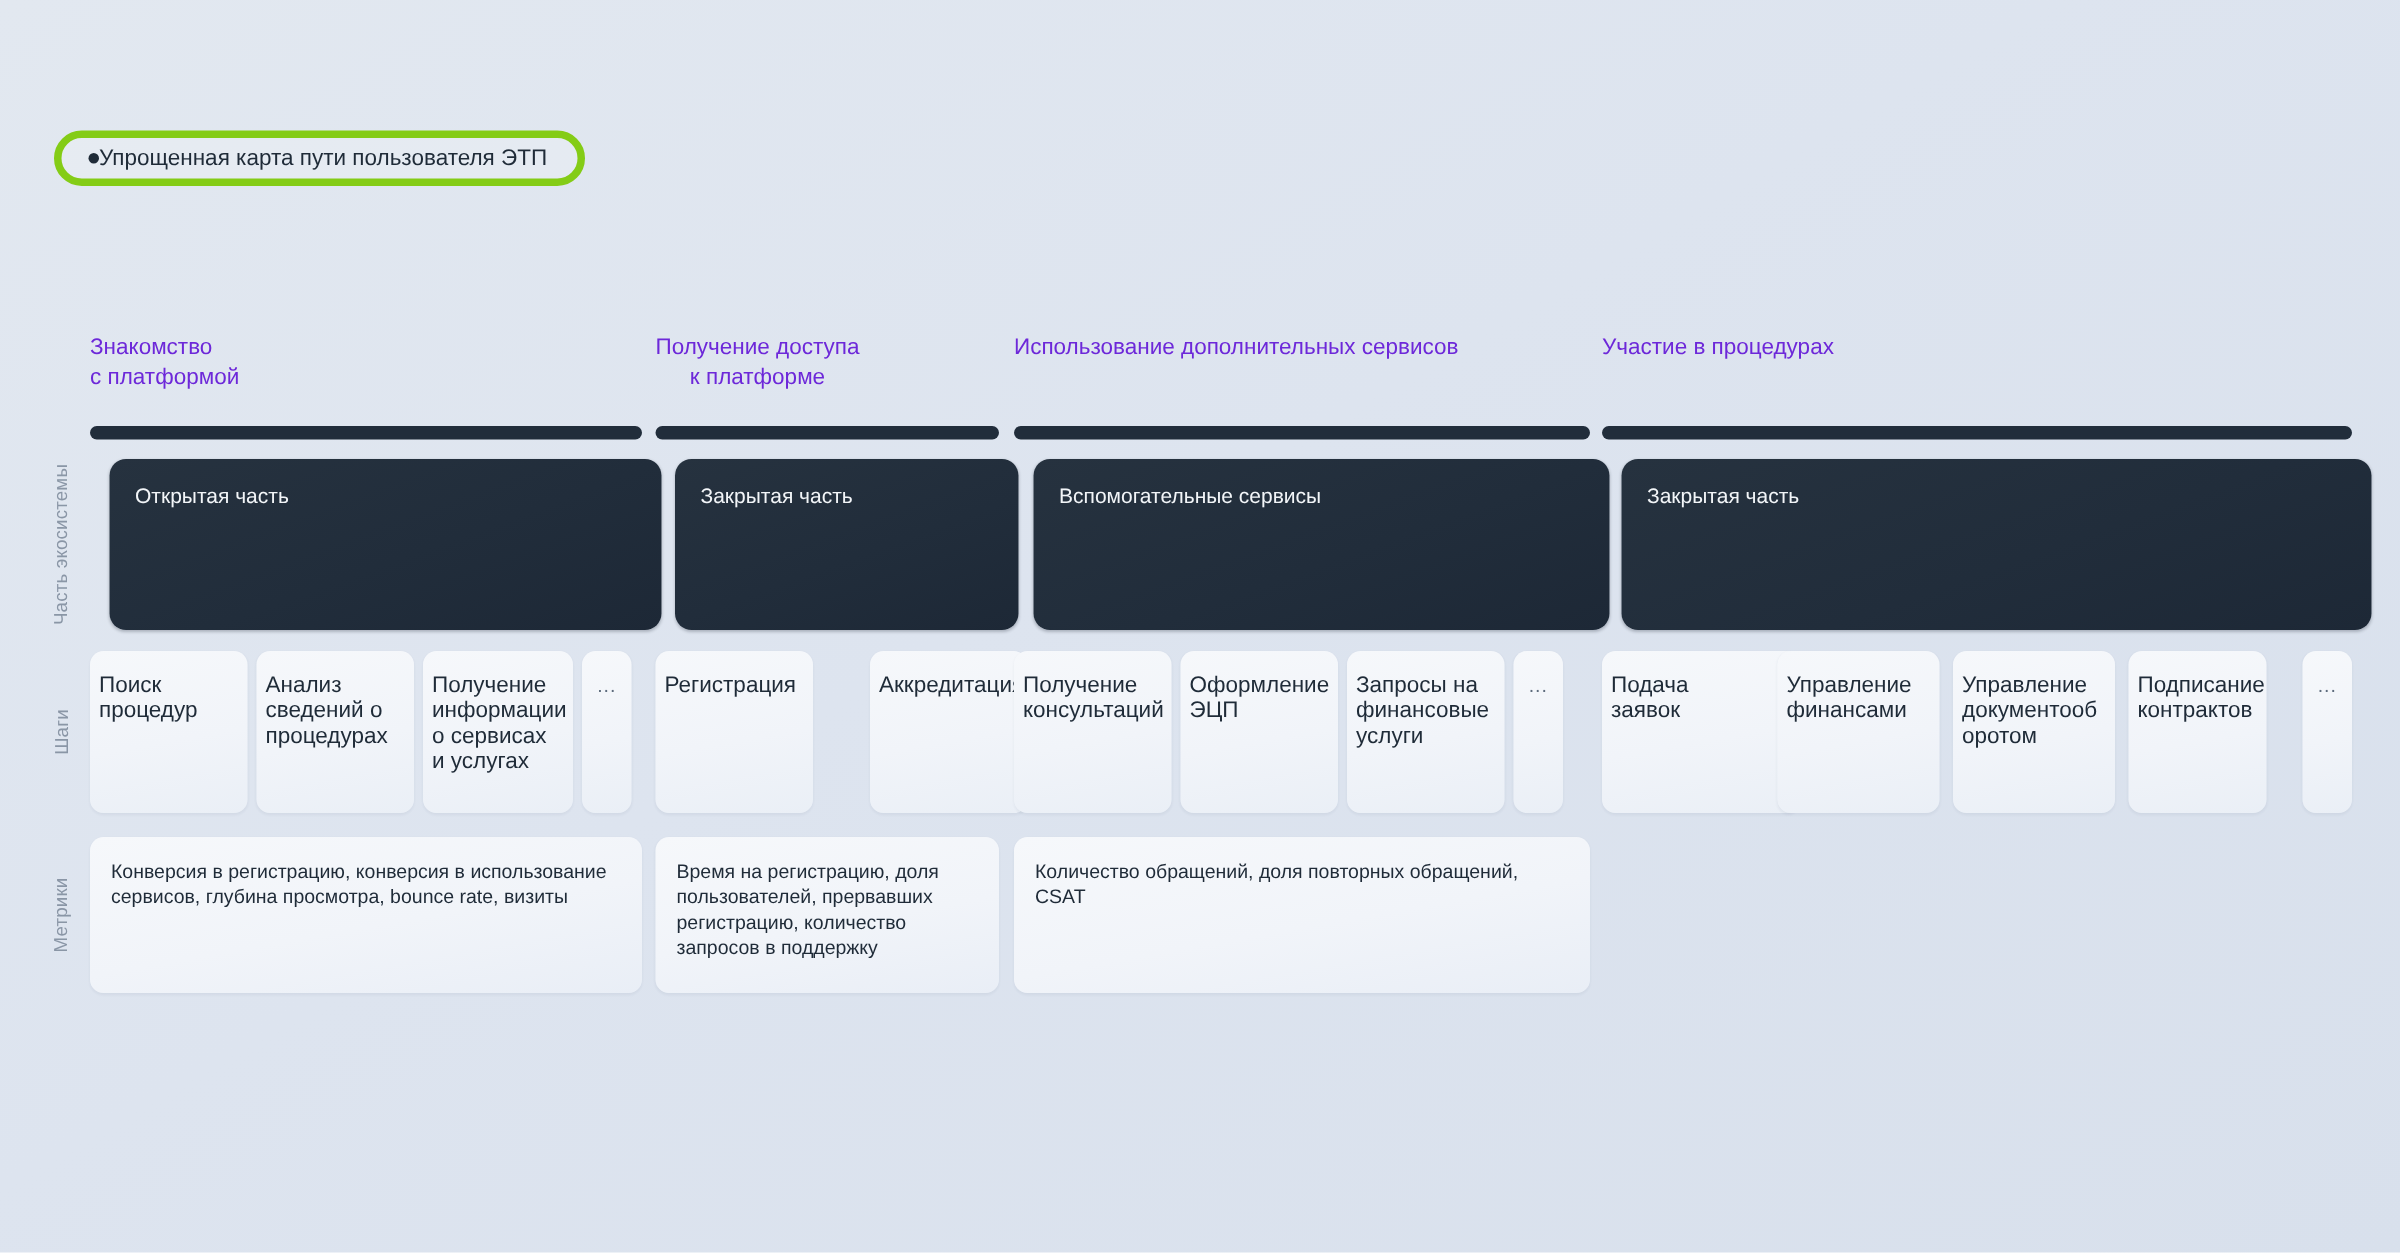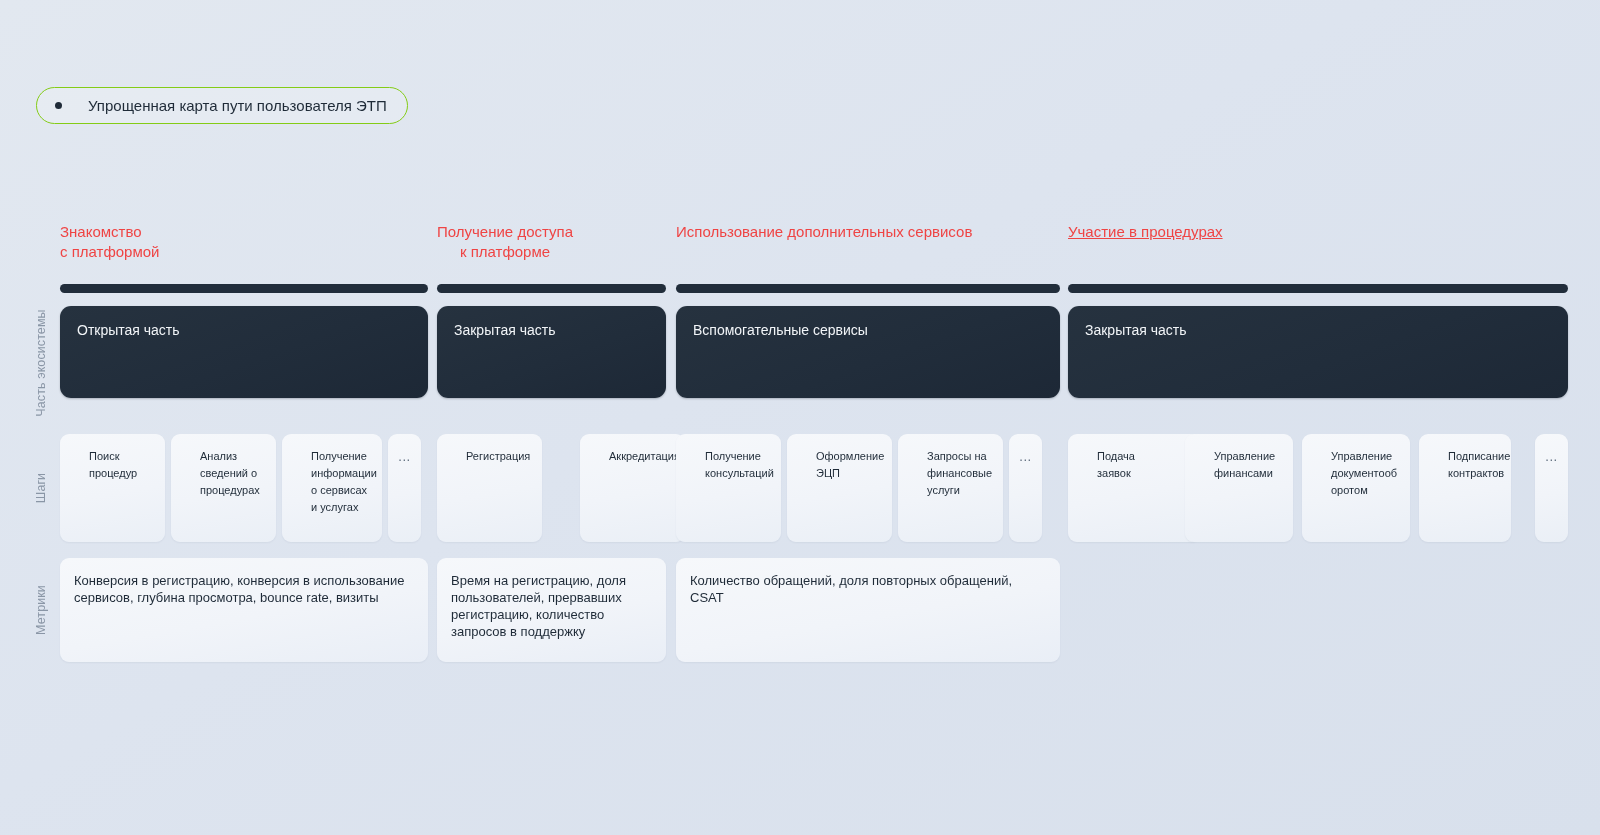--- a/index.html
+++ b/index.html
@@ -18,23 +18,23 @@
   }
 
   
   .title-pill {
     position: absolute;
     left: 36px;
     top: 87px;
     height: 37px;
     display: flex;
     align-items: center;
-    gap: 26px;
+    gap: 0;
     padding: 0 20px 0 18px;
-    border: 1px solid #84cc16;
+    border: 5px solid #84cc16;
     border-radius: 19px;
     background: rgba(255,255,255,0.18);
     font-size: 15px;
     color: #1f2b38;
     white-space: nowrap;
   }
   .title-dot {
     width: 7px;
     height: 7px;
     border-radius: 50%;
@@ -77,21 +77,21 @@
   
   .headers {
     position: relative;
     height: 62px;
   }
   .stage-header {
     position: absolute;
     top: 0;
     font-size: 15px;
     line-height: 20px;
-    color: #ef4444;
+    color: #6d28d9;
     white-space: pre-line;
   }
 
   
   .pipes {
     position: relative;
     height: 18px;
   }
   .pipe {
     position: absolute;
@@ -103,24 +103,25 @@
 
   
   .eco-row {
     position: relative;
     height: 124px;
     margin-top: 4px;
   }
   .eco-card {
     position: absolute;
     top: 0;
-    height: 92px;
+    height: 114px;
     border-radius: 11px;
     background: linear-gradient(160deg, #26323f 0%, #212d3b 55%, #1d2836 100%);
     box-shadow: 0 1px 2px rgba(23,33,44,0.25);
+    margin-left: 13px;
   }
   .eco-card-label {
     position: absolute;
     left: 17px;
     top: 16px;
     font-size: 14px;
     color: #f2f5f8;
     white-space: nowrap;
   }
 
@@ -133,24 +134,24 @@
   .step-card {
     position: absolute;
     top: 0;
     height: 108px;
     border-radius: 9px;
     background: linear-gradient(170deg, #f6f8fb 0%, #f1f4f9 55%, #eaeff6 100%);
     box-shadow: 0 1px 2px rgba(40,56,78,0.06);
   }
   .step-label {
     position: absolute;
-    left: 29px;
+    left: 6px;
     top: 14px;
     right: 10px;
-    font-size: 11px;
+    font-size: 15px;
     line-height: 17px;
     color: #1f2b38;
     white-space: pre-line;
   }
   .step-card.ellipsis .step-label {
     left: 0;
     right: 0;
     text-align: center;
     color: #5d6b7c;
     font-size: 13px;
@@ -190,21 +191,21 @@
 </div>
 
 <div class="board">
 
   <div class="headers" id="headers-row">
       <div class="stage-header" style="left: 60px;">Знакомство
 с платформой</div>
       <div class="stage-header" style="left: 437px; text-align: center;">Получение доступа
 к платформе</div>
       <div class="stage-header" style="left: 676px;">Использование дополнительных сервисов</div>
-      <div class="stage-header" style="left: 1068px; text-decoration: underline;">Участие в процедурах</div>
+      <div class="stage-header" style="left: 1068px;">Участие в процедурах</div>
     </div>
 
   <div class="pipes" id="pipes-row">
       <div class="pipe" style="left: 60px; width: 368px;"></div>
       <div class="pipe" style="left: 437px; width: 229px;"></div>
       <div class="pipe" style="left: 676px; width: 384px;"></div>
       <div class="pipe" style="left: 1068px; width: 500px;"></div>
     </div>
 
   <div class="row eco-row" id="eco-row">

